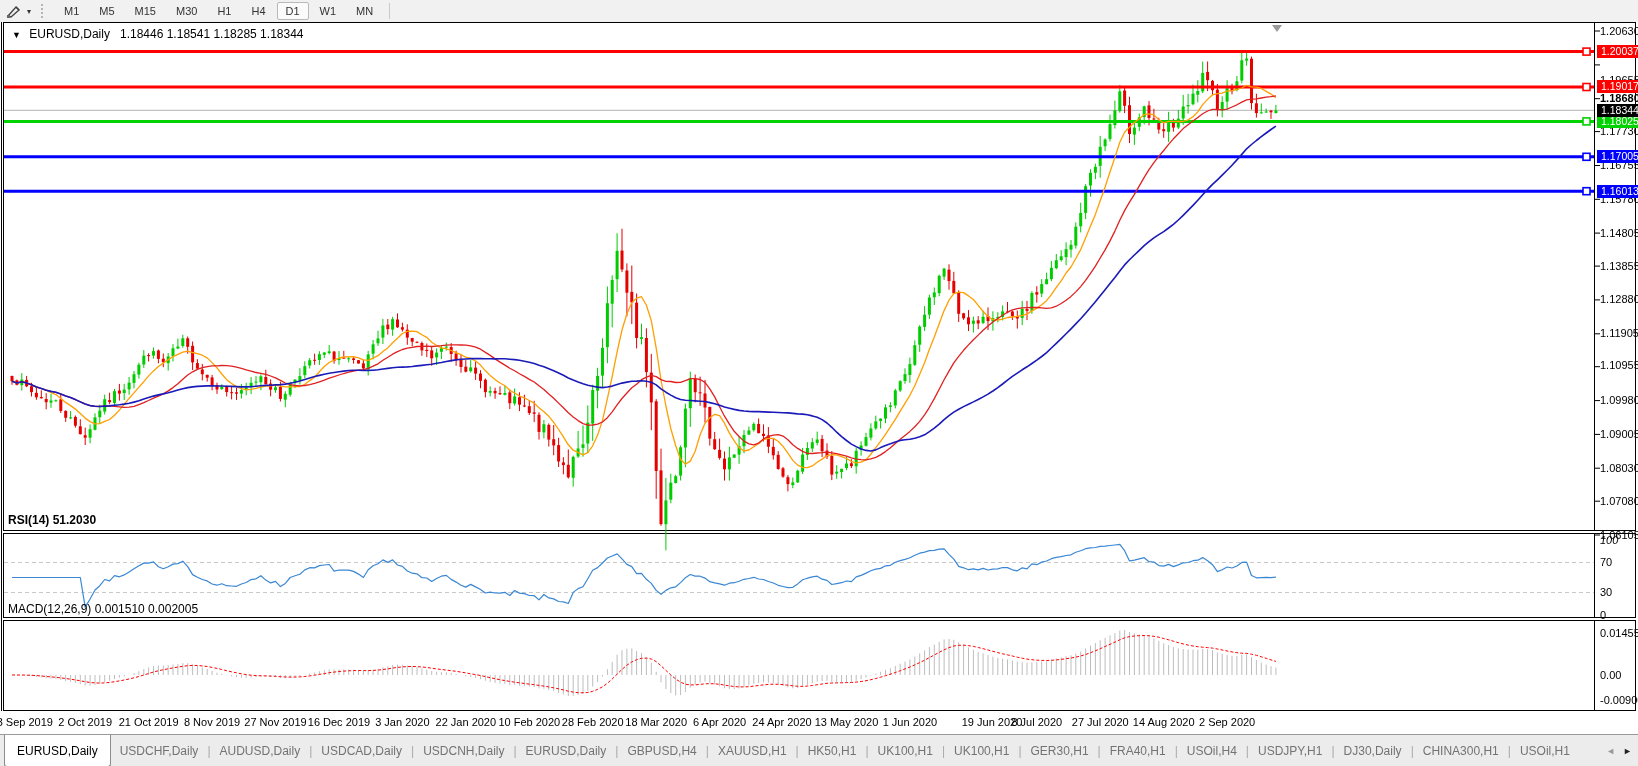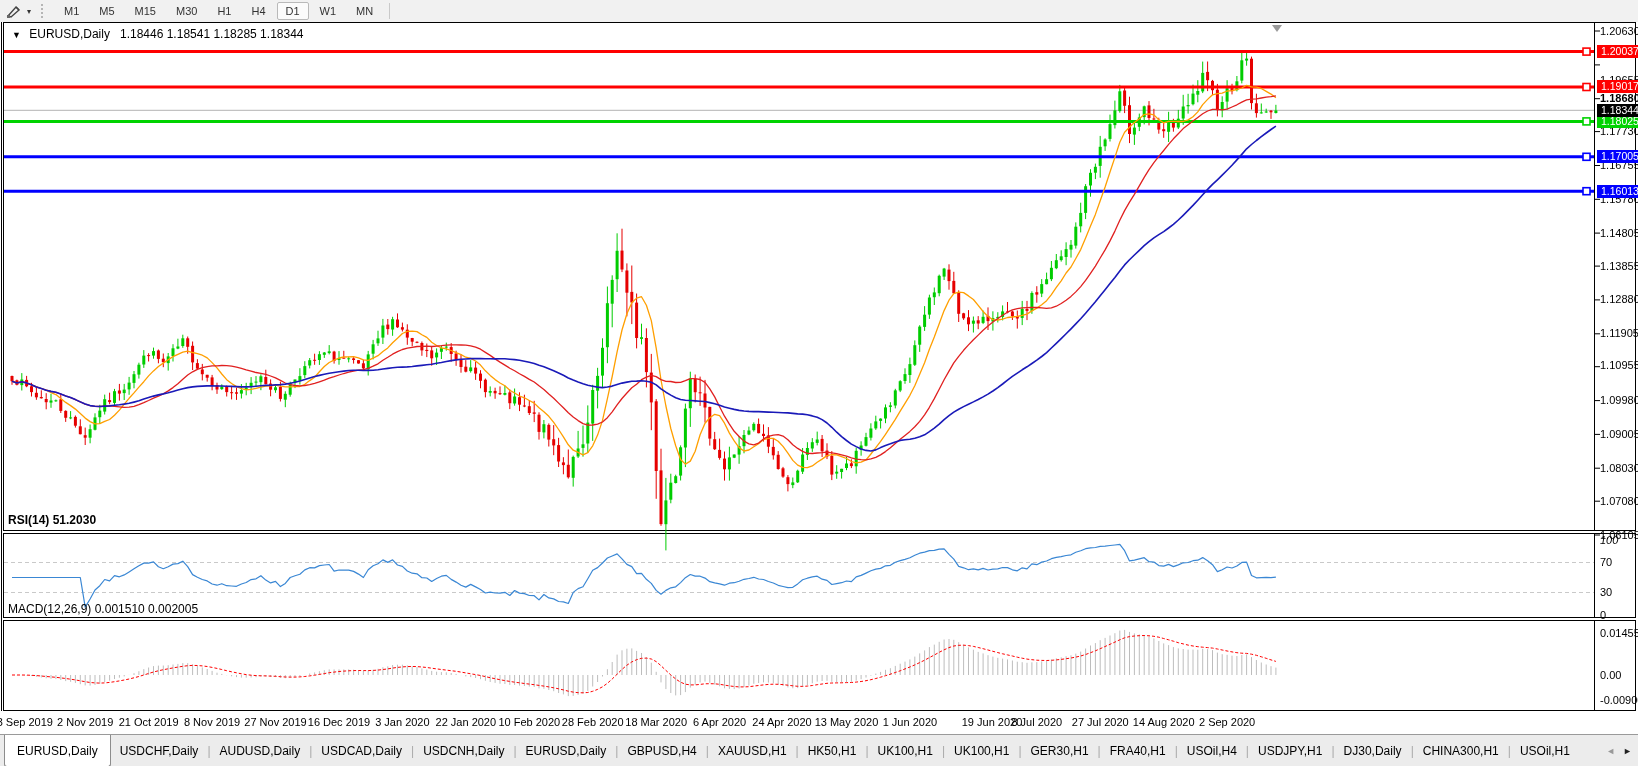--- a/index.html
+++ b/index.html
@@ -31,21 +31,21 @@
     white-space:nowrap;}
   .price-tag{position:absolute;left:1597px;width:54px;height:13px;font-size:10.5px;
     color:#fff;text-align:left;padding-left:4px;line-height:13px;white-space:nowrap;}
   .date-label{position:absolute;top:694px;font-size:11px;color:#000;white-space:nowrap;
     transform:translateX(-50%);}
 
   
   #tabbar{position:absolute;left:0;top:734px;width:1638px;height:32px;background:#ececec;
     border-top:1px solid #9a9a9a;display:flex;align-items:stretch;font-size:12px;}
   #tabs{display:flex;flex:1;align-items:stretch;overflow:hidden;}
-  .tab{display:flex;align-items:center;padding:0 9px;color:#000000;cursor:pointer;
+  .tab{display:flex;align-items:center;padding:0 9px;color:#737373;cursor:pointer;
     white-space:nowrap;}
   .tab.active{background:#ffffff;color:#000;border:1px solid #8c8c8c;border-top:none;
     border-radius:0 0 3px 3px;margin-left:4px;padding:0 12px;}
   .tab-sep{display:flex;align-items:center;color:#a9a9a9;}
   #tab-nav{display:flex;align-items:center;padding:0 6px;gap:8px;}
   .tab-arrow{font-size:9px;color:#222;cursor:pointer;}
   .tab-arrow.dim{color:#999;}
 </style>
 </head>
 <body>
@@ -946,21 +946,21 @@
     <div id="pricetags">
         <div class="price-tag" style="top: 23.0975px; background: rgb(255, 0, 0);">1.20037</div>
         <div class="price-tag" style="top: 58.4896px; background: rgb(255, 0, 0);">1.19017</div>
         <div class="price-tag" style="top: 92.9101px; background: rgb(0, 211, 0);">1.18025</div>
         <div class="price-tag" style="top: 128.302px; background: rgb(0, 0, 255);">1.17005</div>
         <div class="price-tag" style="top: 162.723px; background: rgb(0, 0, 255);">1.16013</div>
         <div class="price-tag" style="top: 81.8414px; background: rgb(0, 0, 0);">1.18344</div>
       </div>
     <div id="datelabels">
         <div class="date-label" style="left: 21.76px;">13 Sep 2019</div>
-        <div class="date-label" style="left: 85.2px;">2 Nov 2019</div>
+        <div class="date-label" style="left: 85.2px;">2 Oct 2019</div>
         <div class="date-label" style="left: 148.64px;">21 Oct 2019</div>
         <div class="date-label" style="left: 212.08px; text-align: center;">8 Nov 2019</div>
         <div class="date-label" style="left: 275.52px;">27 Nov 2019</div>
         <div class="date-label" style="left: 338.96px;">16 Dec 2019</div>
         <div class="date-label" style="left: 402.4px;">3 Jan 2020</div>
         <div class="date-label" style="left: 465.84px;">22 Jan 2020</div>
         <div class="date-label" style="left: 529.28px;">10 Feb 2020</div>
         <div class="date-label" style="left: 592.72px;">28 Feb 2020</div>
         <div class="date-label" style="left: 656.16px;">18 Mar 2020</div>
         <div class="date-label" style="left: 719.6px;">6 Apr 2020</div>

